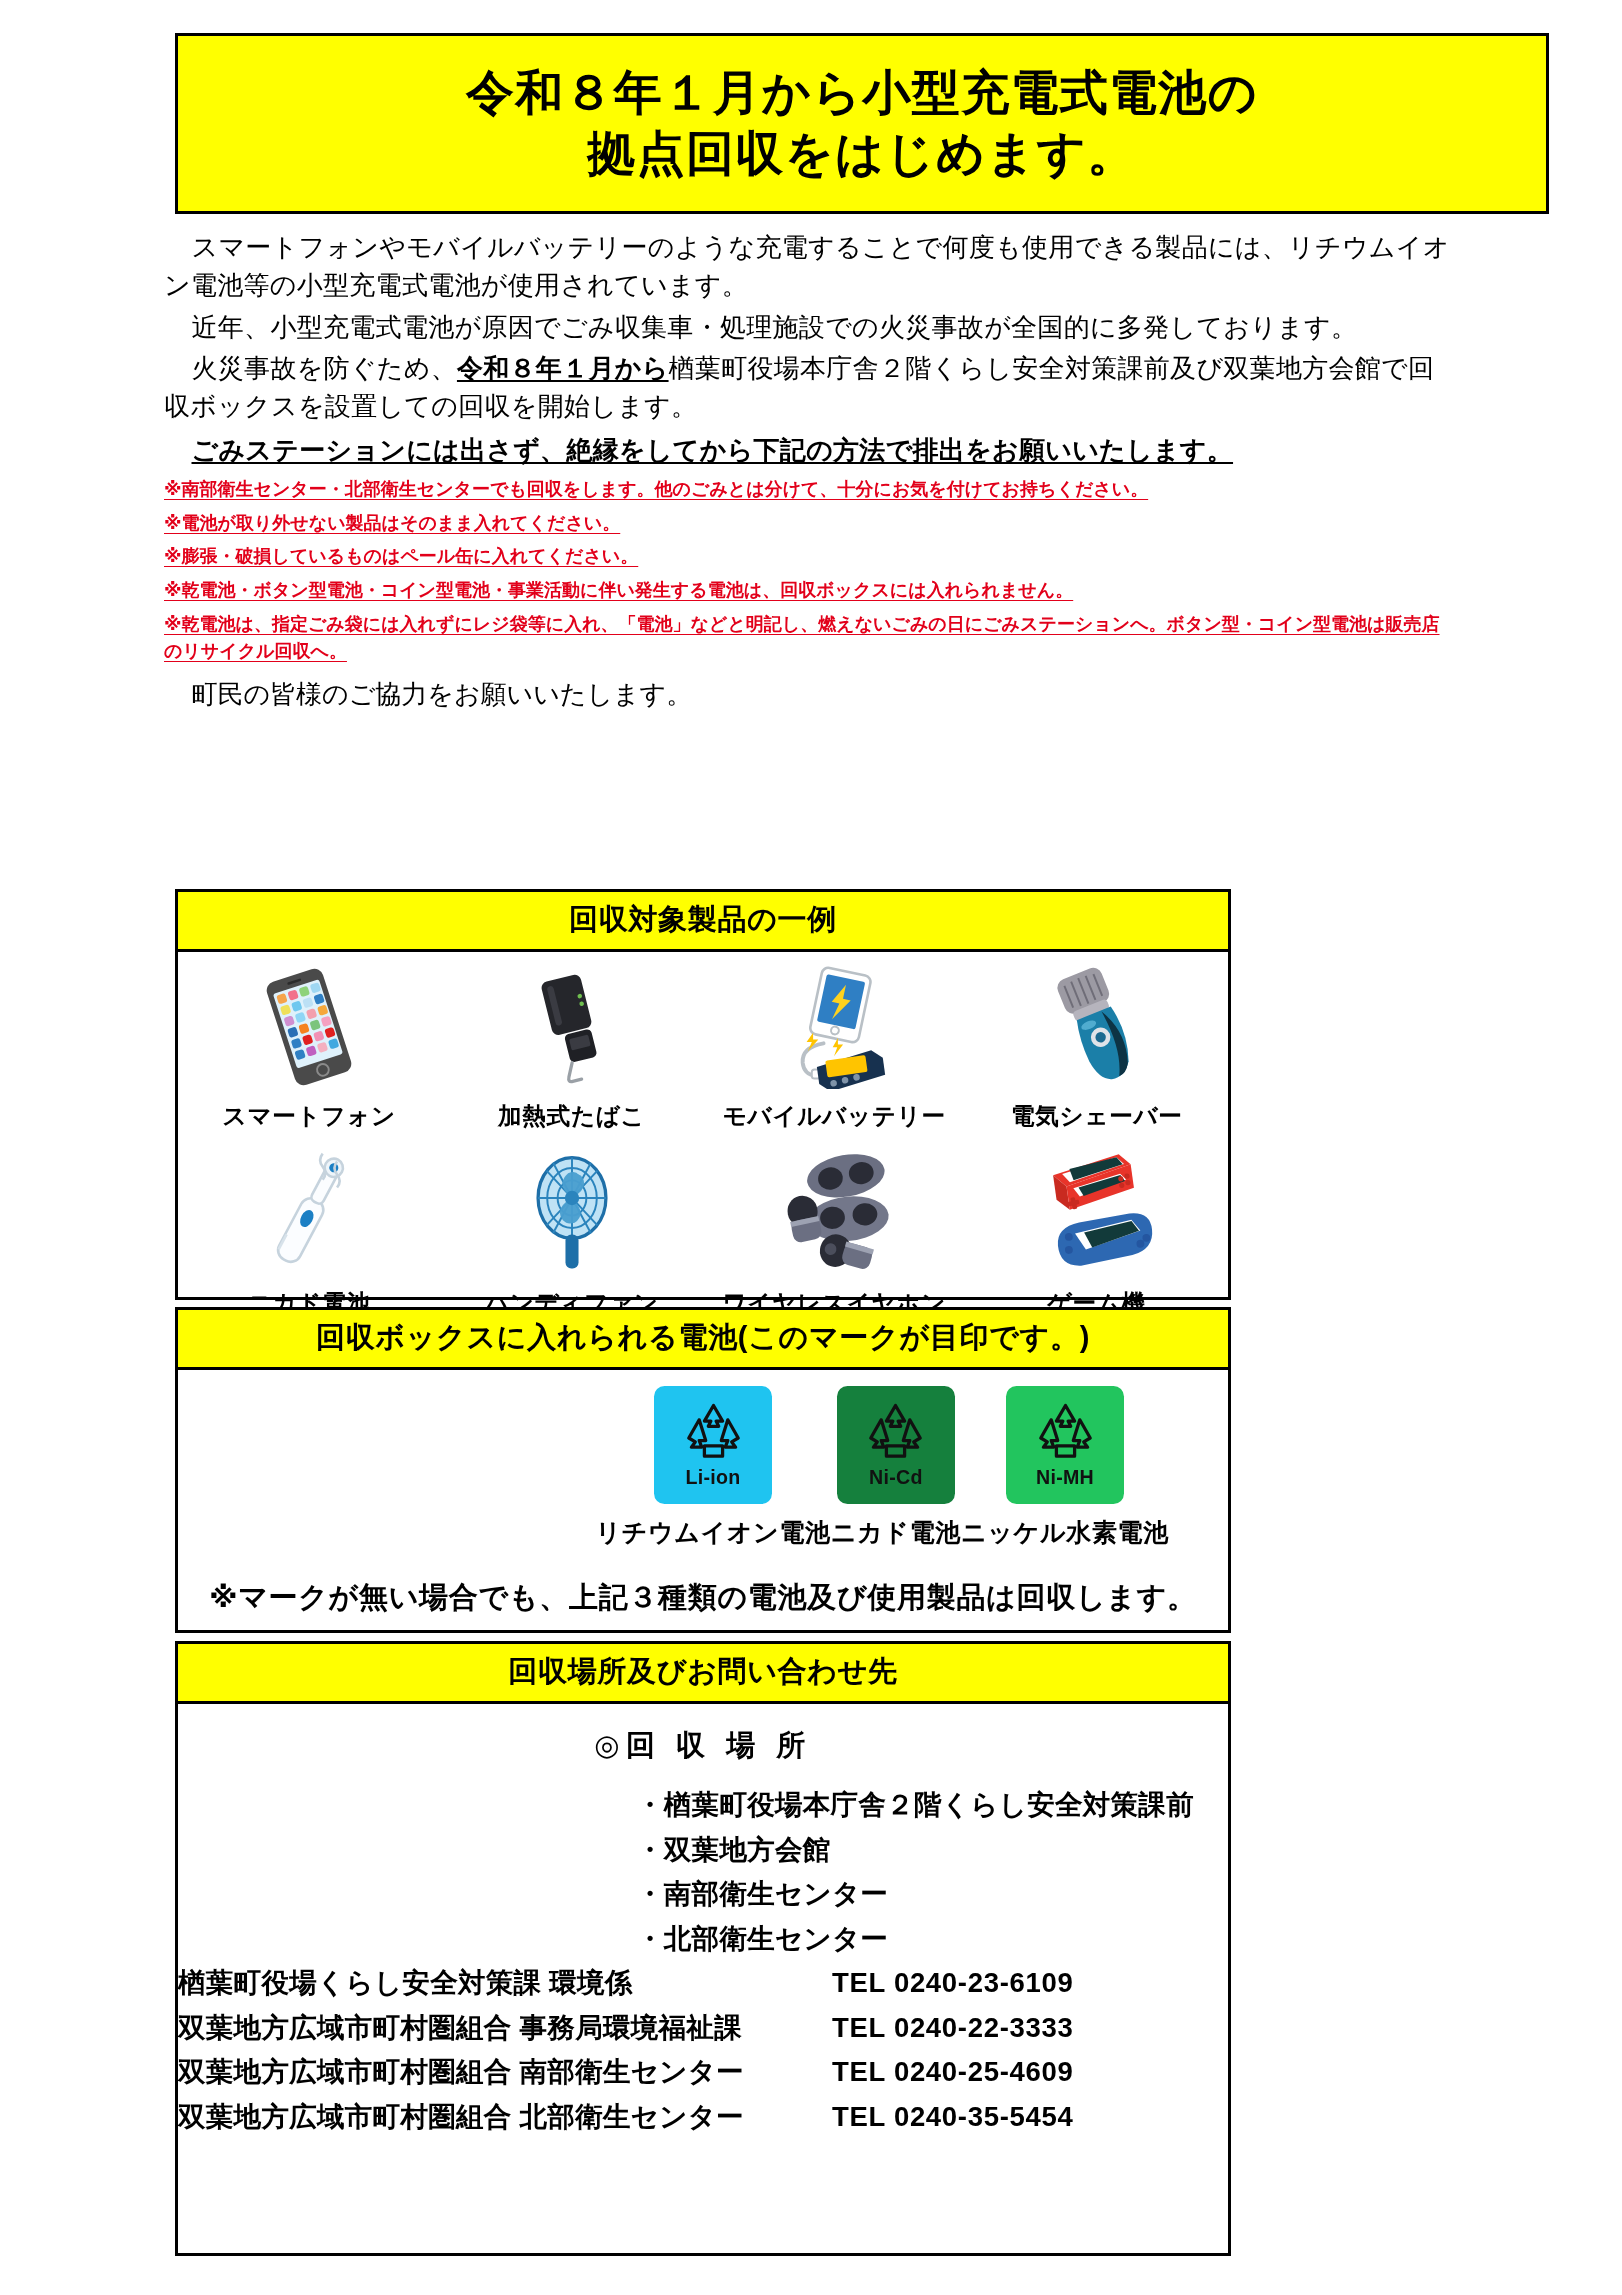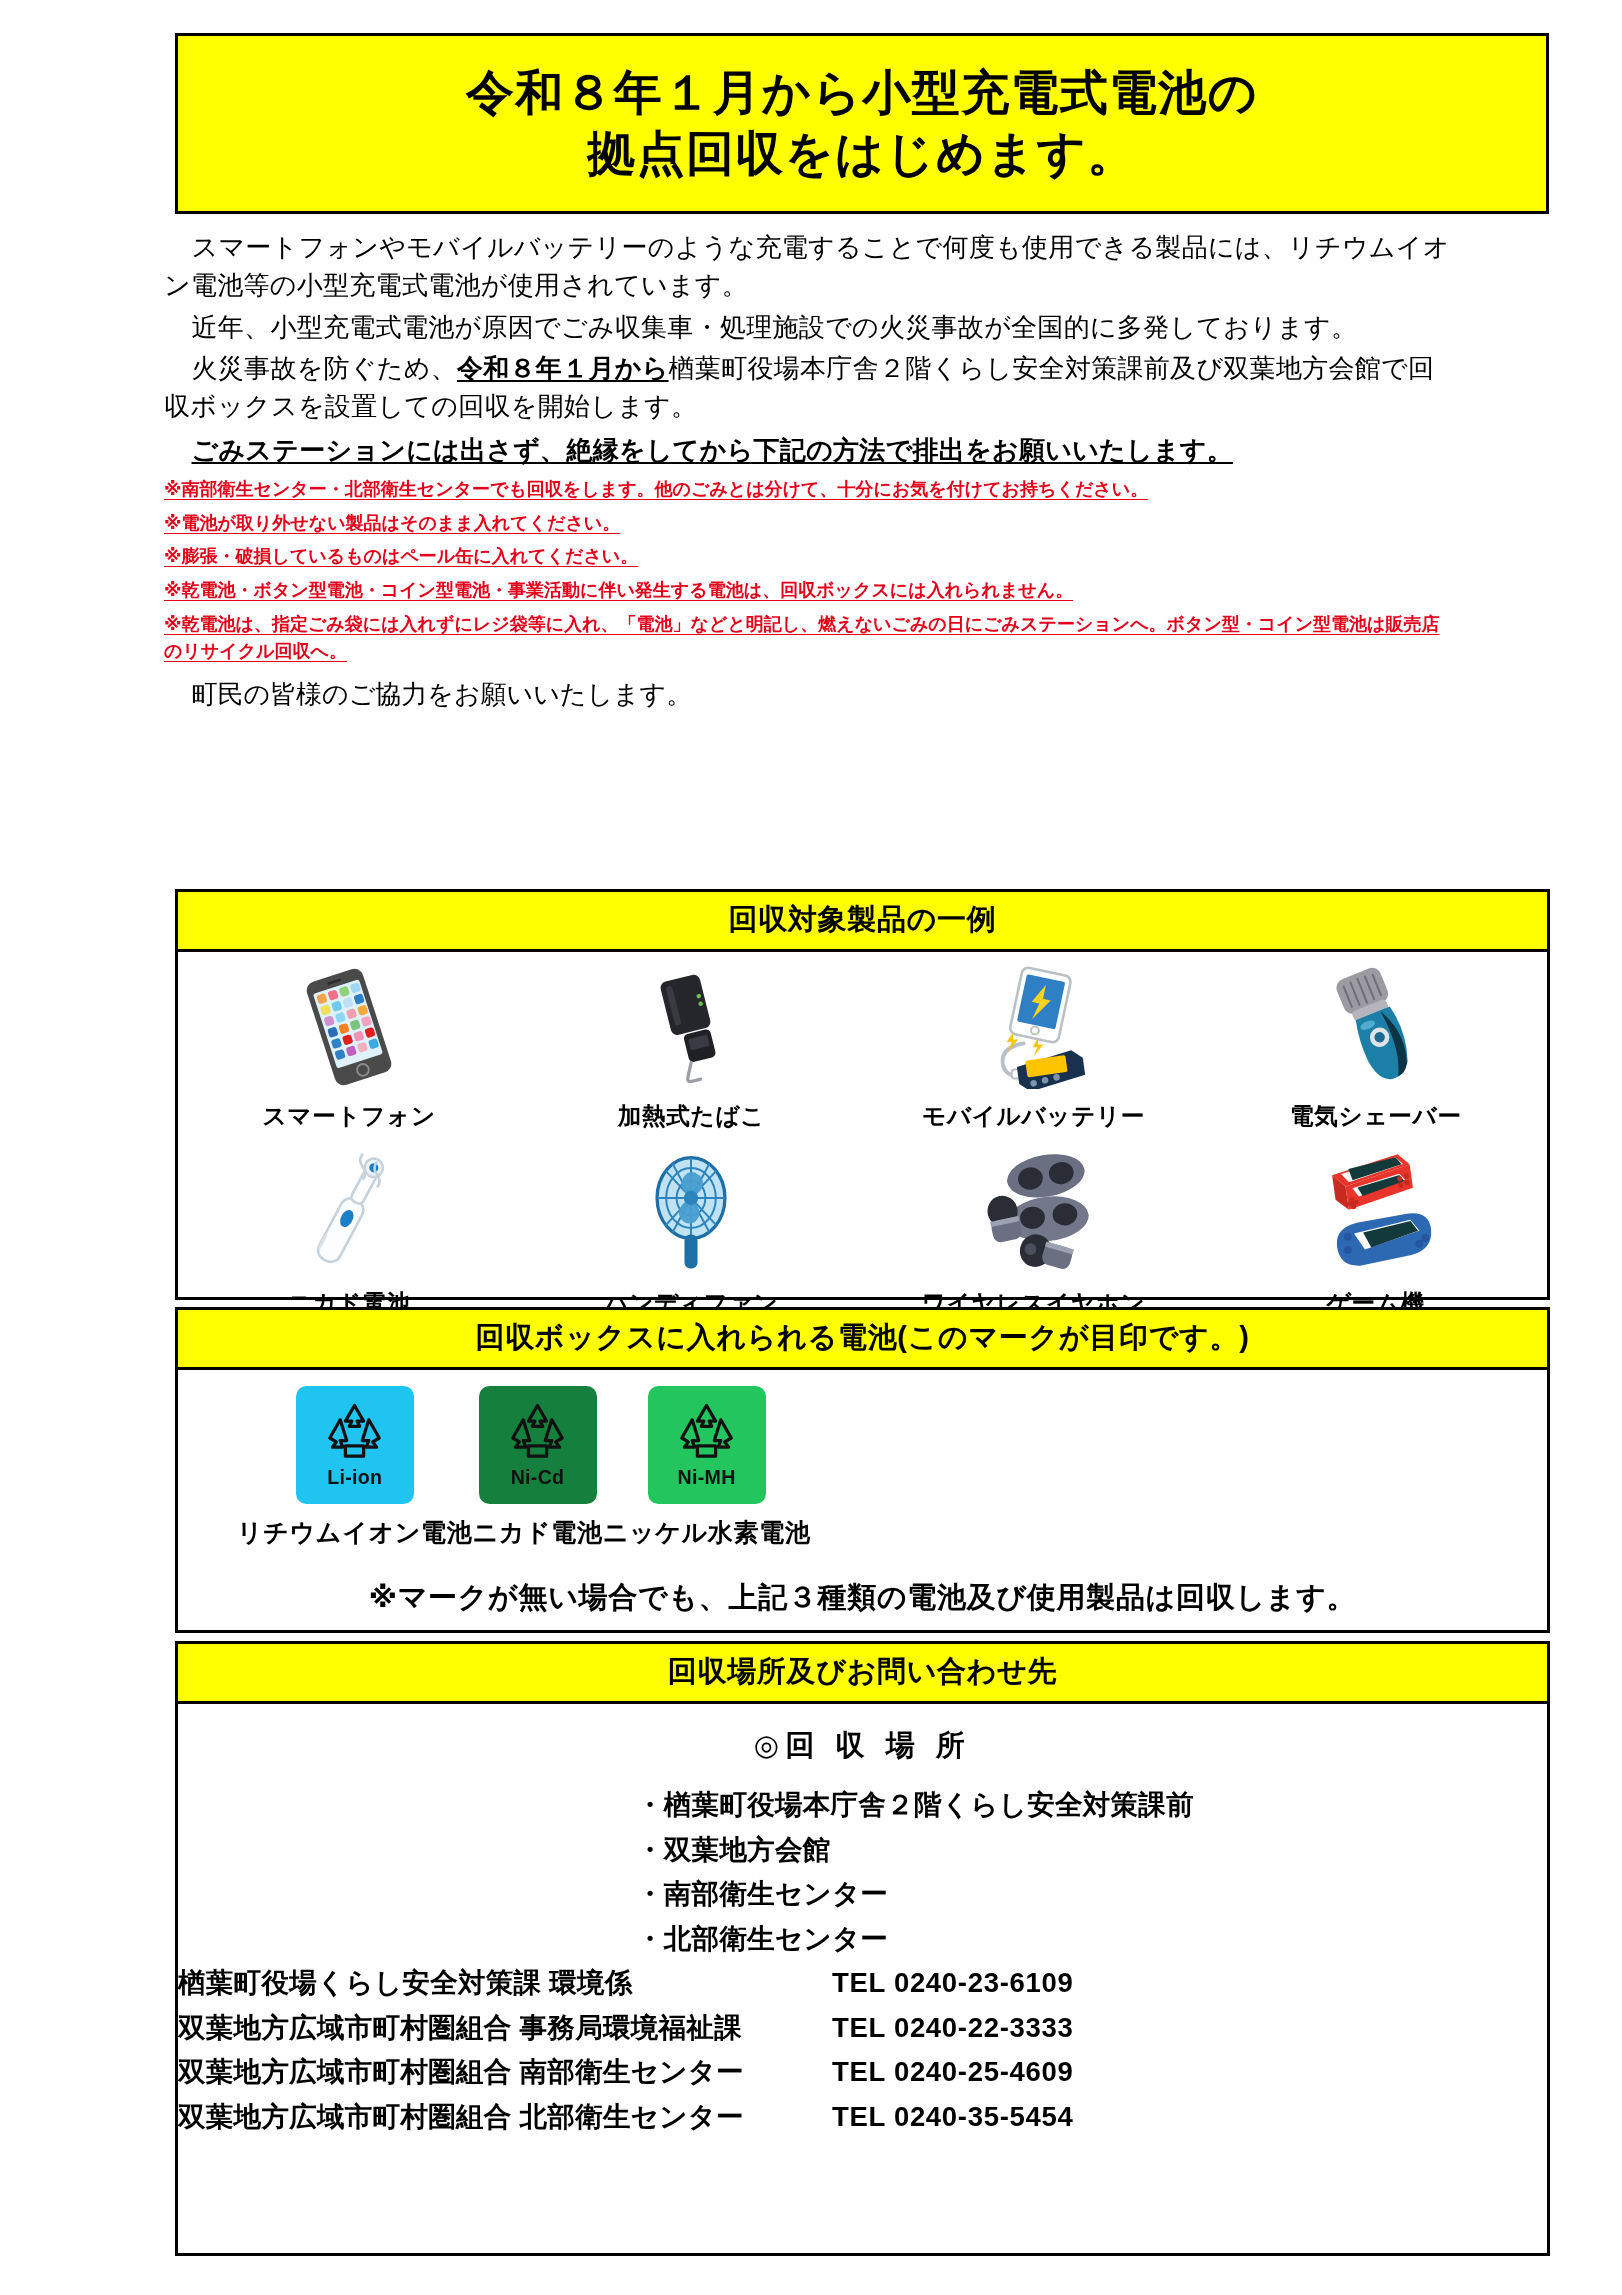--- a/index.html
+++ b/index.html
@@ -78,21 +78,21 @@
   .para-plain {
     font-size: 26px;
     line-height: 1.5;
     margin: 0;
   }
 
   
   .section-box {
     position: absolute;
     left: 175px;
-    width: 1375px;
+    width: 1056px;
     border: 3.3px solid #000000;
     box-sizing: border-box;
     background: #ffffff;
   }
   .band {
     background: #ffff00;
     border-bottom: 3.3px solid #000000;
     text-align: center;
     font-size: 29px;
     font-weight: bold;
@@ -130,21 +130,21 @@
   .nado {
     font-size: 21px;
     font-weight: bold;
     text-align: right;
     padding: 0 30px 6.5px 0;
   }
 
   
   .mark-row {
     display: flex;
-    justify-content: flex-start;
+    justify-content: flex-end;
     padding: 15.7px 59px 3.9px 59px;
   }
   .mark-cell {
     display: flex;
     flex-direction: column;
     align-items: center;
   }
   .mark-tile {
     width: 118px;
     height: 118px;

